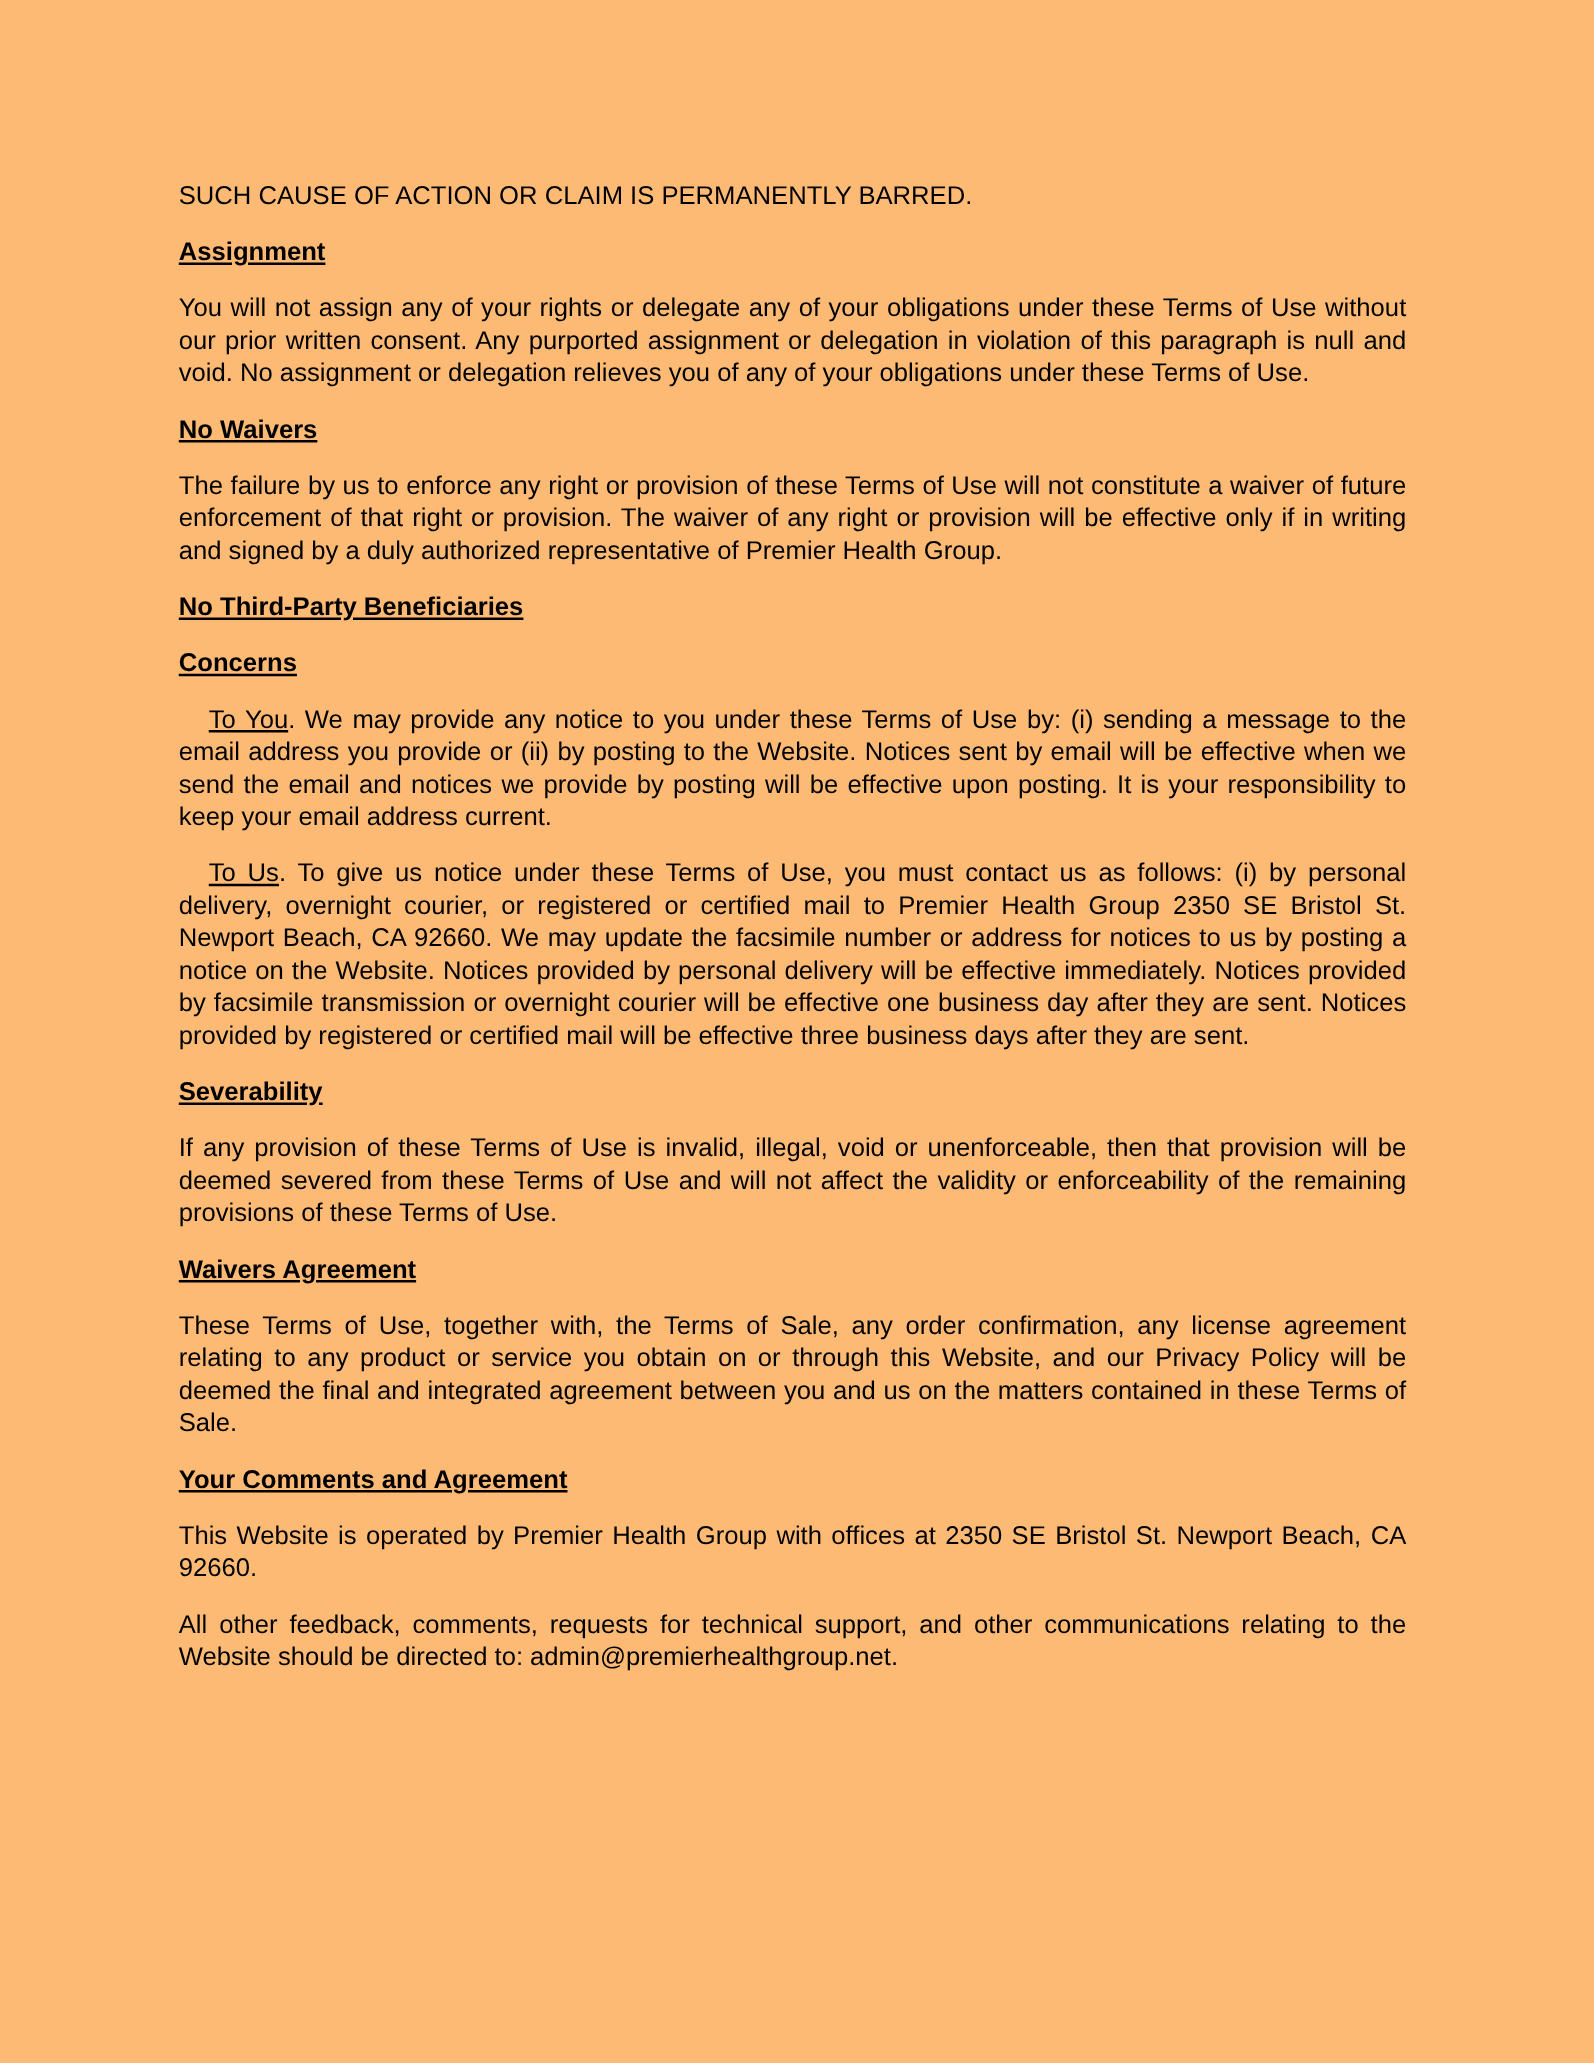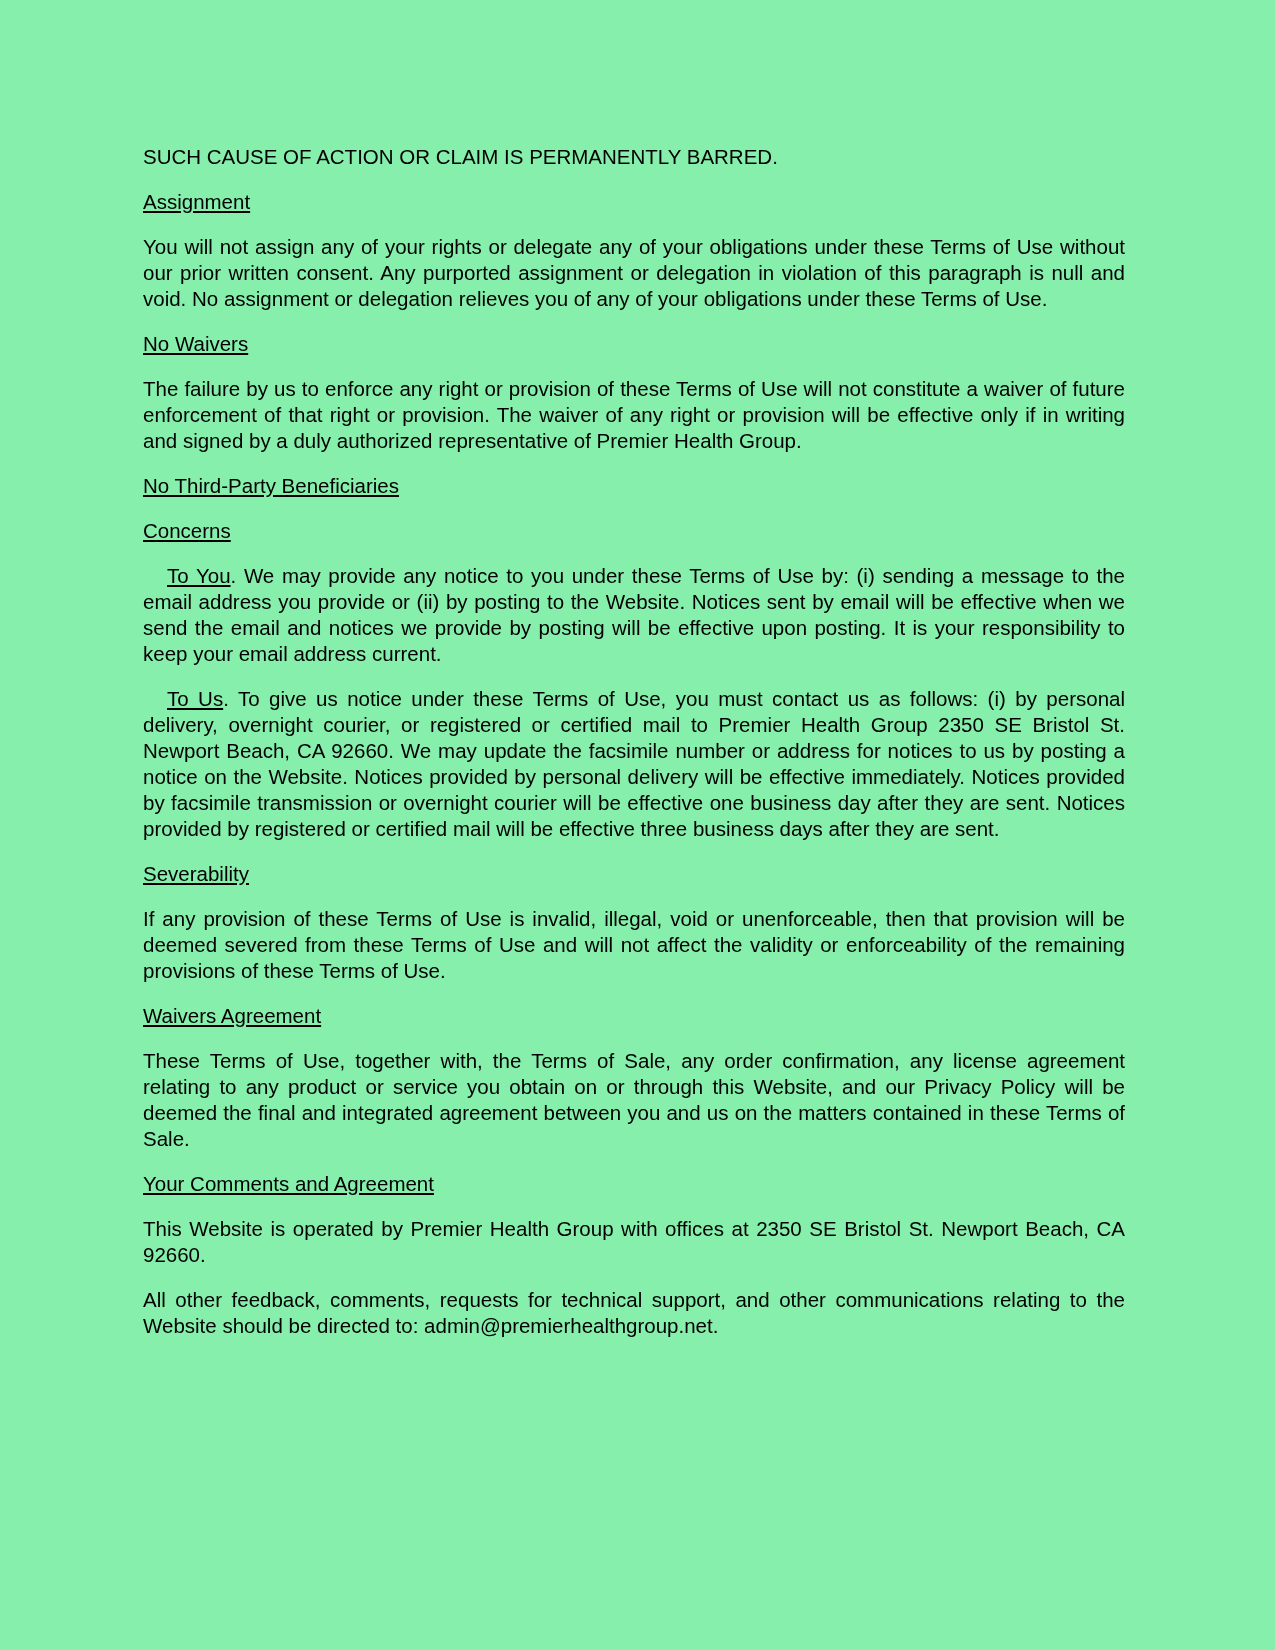--- a/index.html
+++ b/index.html
@@ -4,37 +4,37 @@
 <style>
   html, body {
     margin: 0;
     padding: 0;
     background: #ffffff;
   }
   .page {
     position: relative;
     width: 1275px;
     height: 1650px;
-    background: #86efac;
+    background: #fdba74;
     box-sizing: border-box;
     padding: 144px 150px 0 143px;
     font-family: "Liberation Sans", "DejaVu Sans", sans-serif;
     font-size: 20.5px;
     line-height: 26px;
     color: #000000;
     overflow: hidden;
   }
   .block {
     margin: 0 0 19px 0;
   }
   .paragraph {
     text-align: justify;
   }
   .heading {
-    font-weight: normal;
+    font-weight: bold;
     text-decoration: underline;
     text-align: left;
   }
   .lead {
     text-decoration: underline;
     margin-left: 24px;
   }
 </style>
 </head>
 <body>

